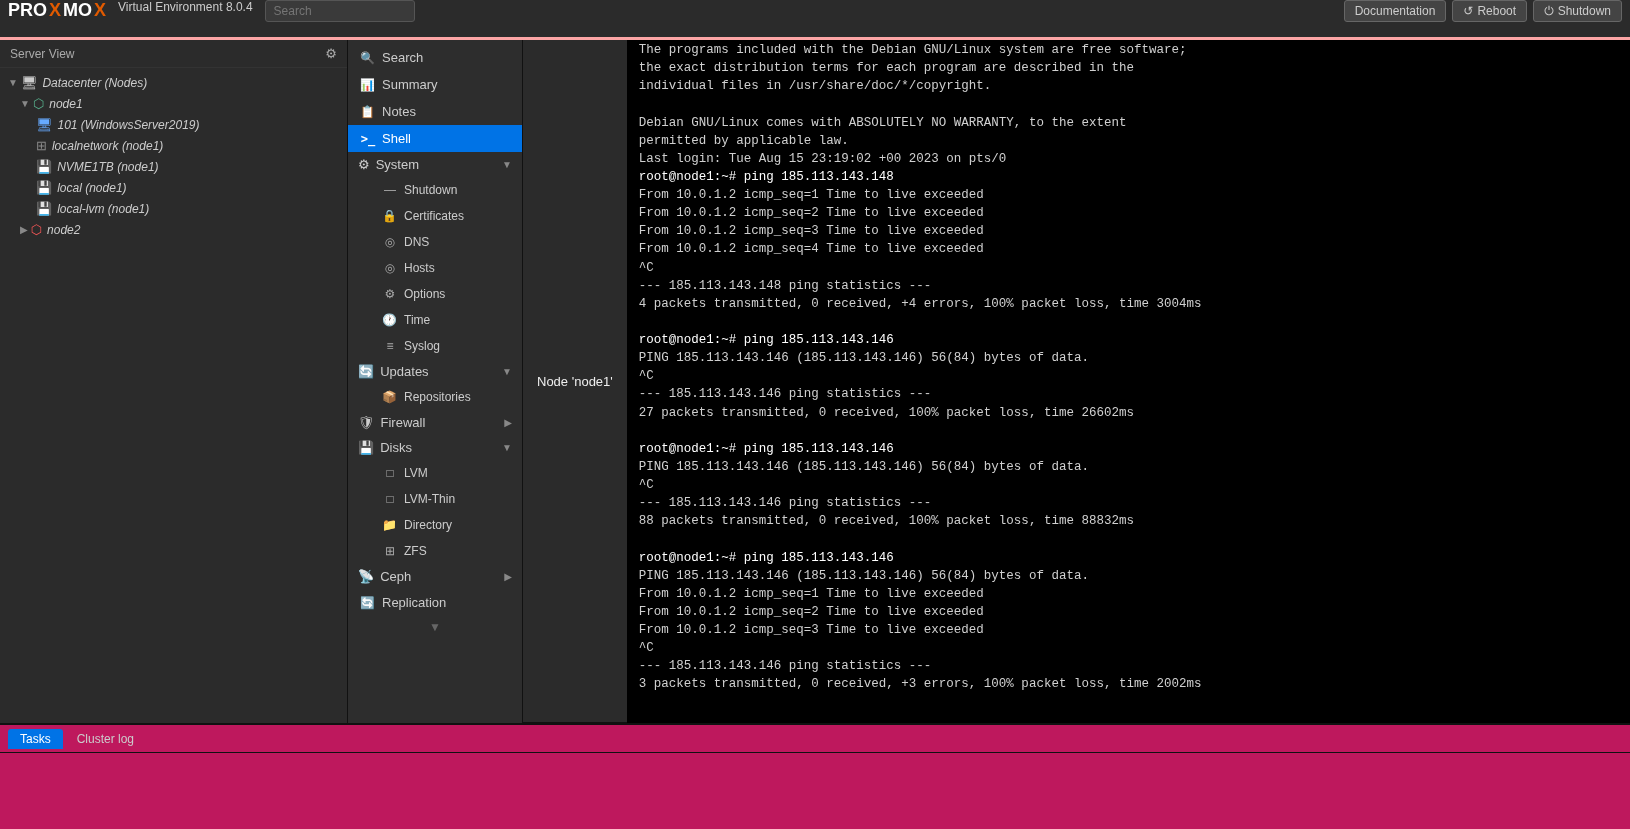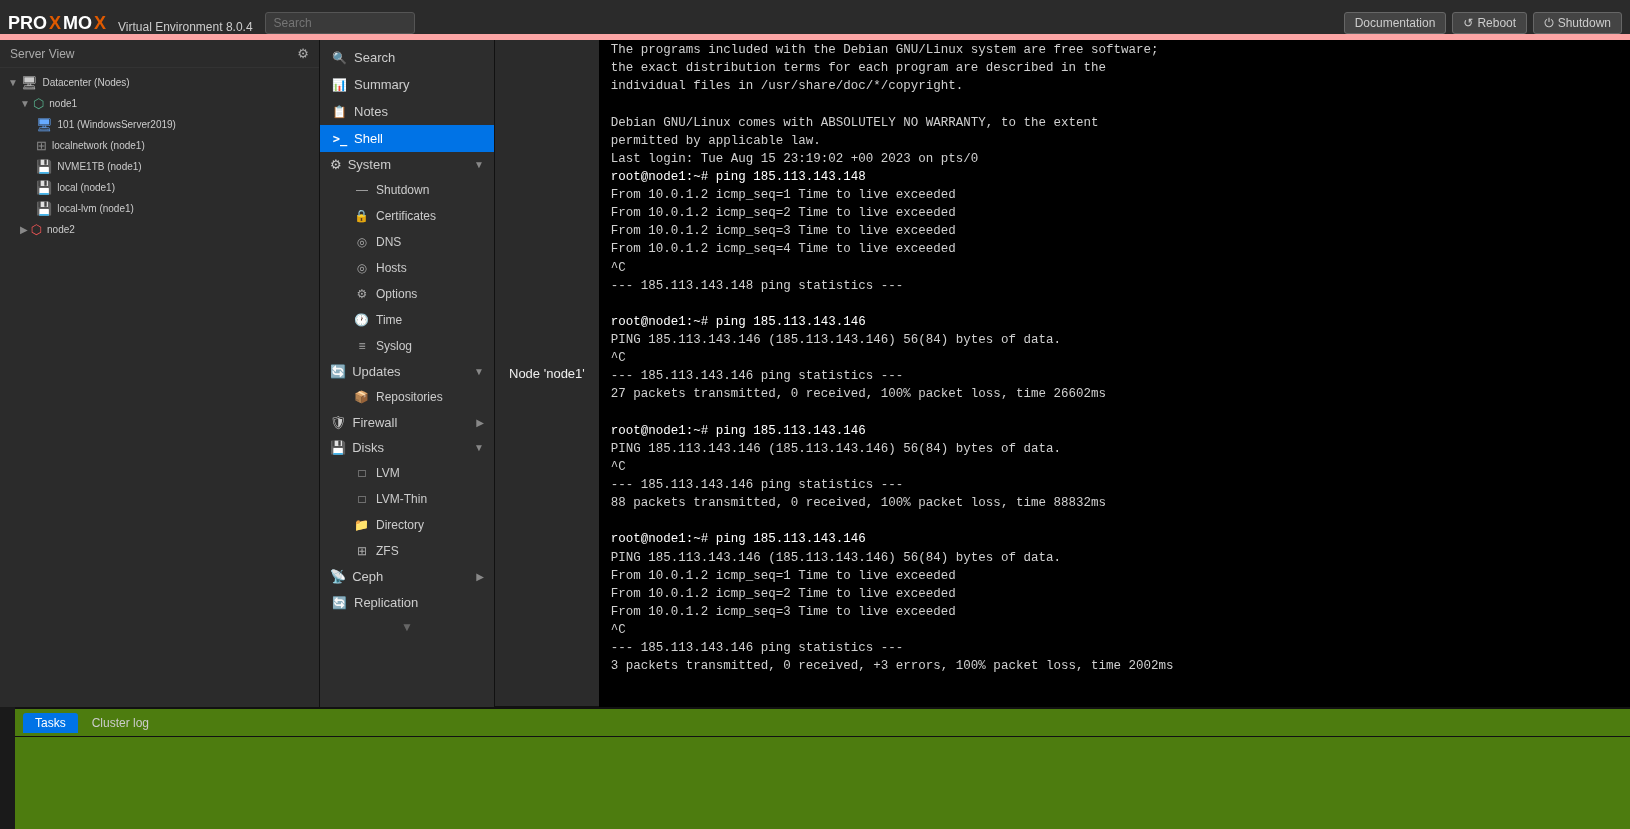--- a/index.html
+++ b/index.html
@@ -1,43 +1,43 @@
 <!DOCTYPE html>
 <html><head>
   <meta charset="utf-8">
   <style>
     * { margin: 0; padding: 0; box-sizing: border-box; }
     body { background: #1a1a1a; color: #ccc; font-family: 'Segoe UI', Tahoma, sans-serif; font-size: 13px; height: 829px; overflow: hidden; display: flex; flex-direction: column; }
 
     
-    #topbar { background: #2b2b2b; height: 40px; display: flex; align-items: flex-end; padding: 0 8px; border-bottom: 6px solid #fca5a5; flex-shrink: 0; }
+    #topbar { background: #2b2b2b; height: 40px; display: flex; align-items: flex-start; padding: 0 8px; border-bottom: 3px solid #fca5a5; flex-shrink: 0; }
     #logo { display: flex; align-items: center; gap: 2px; font-size: 18px; font-weight: bold; margin-right: 12px; }
     #logo .pro { color: #fff; }
     #logo .x1 { color: #e05a00; }
     #logo .mo { color: #fff; }
     #logo .x2 { color: #e05a00; }
     #logo-text { color: #ccc; font-size: 12px; margin-right: 12px; }
     #search-box { background: #3a3a3a; border: 1px solid #555; color: #ccc; padding: 3px 8px; width: 150px; border-radius: 3px; font-size: 12px; }
     #topbar-right { margin-left: auto; display: flex; align-items: center; gap: 6px; }
     .topbar-btn { background: #444; border: 1px solid #666; color: #ccc; padding: 3px 10px; border-radius: 3px; cursor: pointer; font-size: 12px; display: flex; align-items: center; gap: 4px; }
 
     
     #main { display: flex; flex: 1; overflow: hidden; }
 
     
-    #tree-panel { width: 320px; background: #2b2b2b; border-right: 1px solid #111; display: flex; flex-direction: column; flex-shrink: 0; overflow: hidden; }
+    #tree-panel { width: 348px; background: #2b2b2b; border-right: 1px solid #111; display: flex; flex-direction: column; flex-shrink: 0; overflow: hidden; }
     #tree-header { padding: 6px 10px; display: flex; align-items: center; justify-content: space-between; border-bottom: 1px solid #333; }
     #tree-header-title { font-size: 12px; color: #aaa; }
     #tree-content { flex: 1; overflow-y: auto; padding: 4px 0; }
     .tree-item { display: flex; align-items: center; padding: 3px 8px; cursor: pointer; user-select: none; white-space: nowrap; }
     .tree-indent-0 { padding-left: 8px; }
     .tree-indent-1 { padding-left: 20px; }
     .tree-indent-2 { padding-left: 36px; }
     .tree-icon { margin-right: 5px; font-size: 13px; }
-    .tree-label { font-size: 10px; }
+    .tree-label { font-size: 12px; font-style: italic; }
     .expand-arrow { margin-right: 3px; font-size: 10px; color: #888; }
 
     
     #nav-panel { width: 175px; background: #2d2d2d; border-right: 1px solid #111; flex-shrink: 0; overflow-y: auto; padding: 4px 0; }
     .nav-item { display: flex; align-items: center; padding: 6px 12px; cursor: pointer; color: #ccc; font-size: 13px; gap: 6px; }
     .nav-item.active { background: #0073e6; color: #fff; }
     .nav-item .nav-icon { font-size: 12px; color: #aaa; width: 16px; text-align: center; }
     .nav-item.active .nav-icon { color: #fff; }
     .nav-section { display: flex; align-items: center; padding: 5px 10px; cursor: pointer; color: #ccc; font-size: 13px; gap: 6px; }
     .nav-section .expand { margin-left: auto; font-size: 10px; color: #888; }
@@ -45,21 +45,21 @@
     .nav-sub .nav-item { padding-left: 20px; font-size: 12px; }
 
     
     #content-area { flex: 1; display: flex; flex-direction: row; overflow: hidden; }
     #content-header { background: #2b2b2b; padding: 8px 14px; border-bottom: 1px solid #111; font-size: 13px; color: #eee; flex-shrink: 0; display: flex; align-items: center; gap: 8px; }
     #terminal { flex: 1; background: #000; color: #d0d0d0; font-family: 'Courier New', Courier, monospace; font-size: 12.5px; padding: 1px 12px; overflow-y: auto; line-height: 1.45; }
     #terminal .prompt { color: #fff; }
     @keyframes blink { 0%,100%{opacity:1} 50%{opacity:0} }
 
     
-    #bottom-area { height: 122px; background: #4d7c0f; border-top: 2px solid #111; display: flex; flex-direction: column; flex-shrink: 0; margin-left: 15px; }
+    #bottom-area { height: 106px; background: #be185d; border-top: 2px solid #111; display: flex; flex-direction: column; flex-shrink: 0; }
     #bottom-tabs { display: flex; align-items: center; padding: 0 8px; height: 28px; border-bottom: 1px solid #111; gap: 2px; }
     .bottom-tab { padding: 3px 12px; font-size: 12px; cursor: pointer; border-radius: 3px 3px 0 0; color: #ccc; }
     .bottom-tab.active { background: #0073e6; color: #fff; }
     #bottom-table-header { display: flex; align-items: center; padding: 4px 8px; background: #222; border-bottom: 1px solid #333; font-size: 12px; color: #aaa; font-weight: bold; }
     .col-start { width: 130px; }
     .col-end { width: 130px; }
     .col-node { width: 100px; }
     .col-user { width: 130px; }
     .col-desc { flex: 1; }
     .sort-arrow { font-size: 10px; margin-left: 3px; }
@@ -265,20 +265,21 @@
       <div>Debian GNU/Linux comes with ABSOLUTELY NO WARRANTY, to the extent</div>
       <div>permitted by applicable law.</div>
       <div>Last login: Tue Aug 15 23:19:02 +00 2023 on pts/0</div>
       <div><span class="prompt">root@node1:~# ping 185.113.143.148</span></div>
       <div>From 10.0.1.2 icmp_seq=1 Time to live exceeded</div>
       <div>From 10.0.1.2 icmp_seq=2 Time to live exceeded</div>
       <div>From 10.0.1.2 icmp_seq=3 Time to live exceeded</div>
       <div>From 10.0.1.2 icmp_seq=4 Time to live exceeded</div>
       <div>^C</div>
       <div>--- 185.113.143.148 ping statistics ---</div>
+      <div>4 packets transmitted, 0 received, +4 errors, 100% packet loss, time 3004ms</div>
       <div>&nbsp;</div>
       <div><span class="prompt">root@node1:~# ping 185.113.143.146</span></div>
       <div>PING 185.113.143.146 (185.113.143.146) 56(84) bytes of data.</div>
       <div>^C</div>
       <div>--- 185.113.143.146 ping statistics ---</div>
       <div>27 packets transmitted, 0 received, 100% packet loss, time 26602ms</div>
       <div>&nbsp;</div>
       <div><span class="prompt">root@node1:~# ping 185.113.143.146</span></div>
       <div>PING 185.113.143.146 (185.113.143.146) 56(84) bytes of data.</div>
       <div>^C</div>

